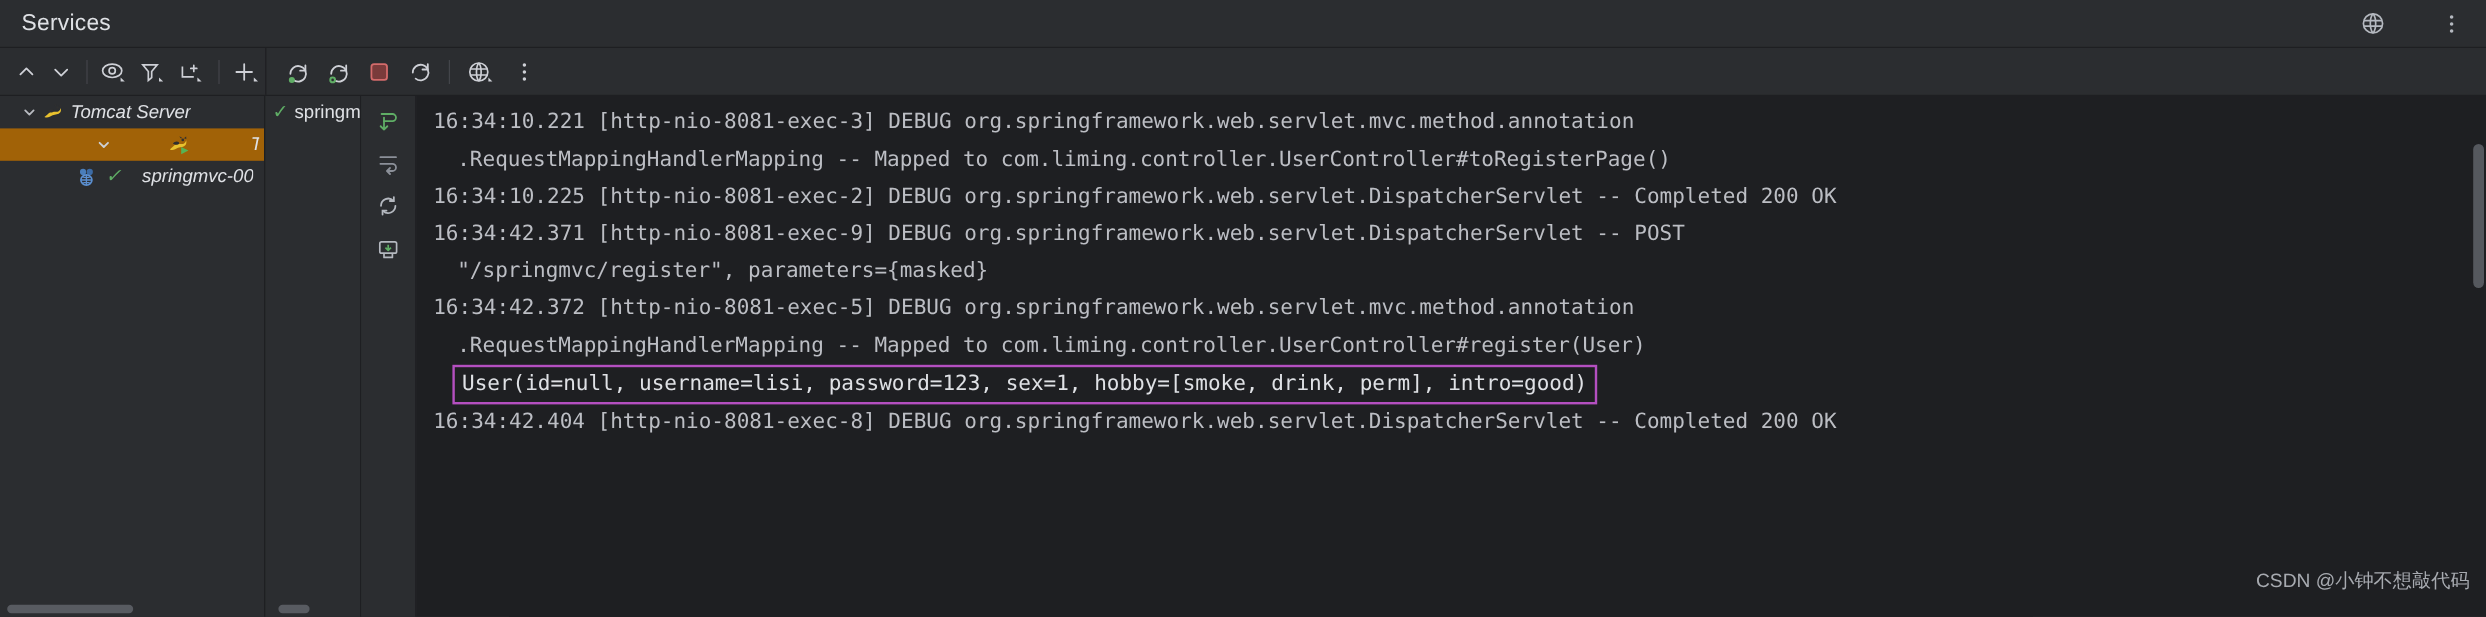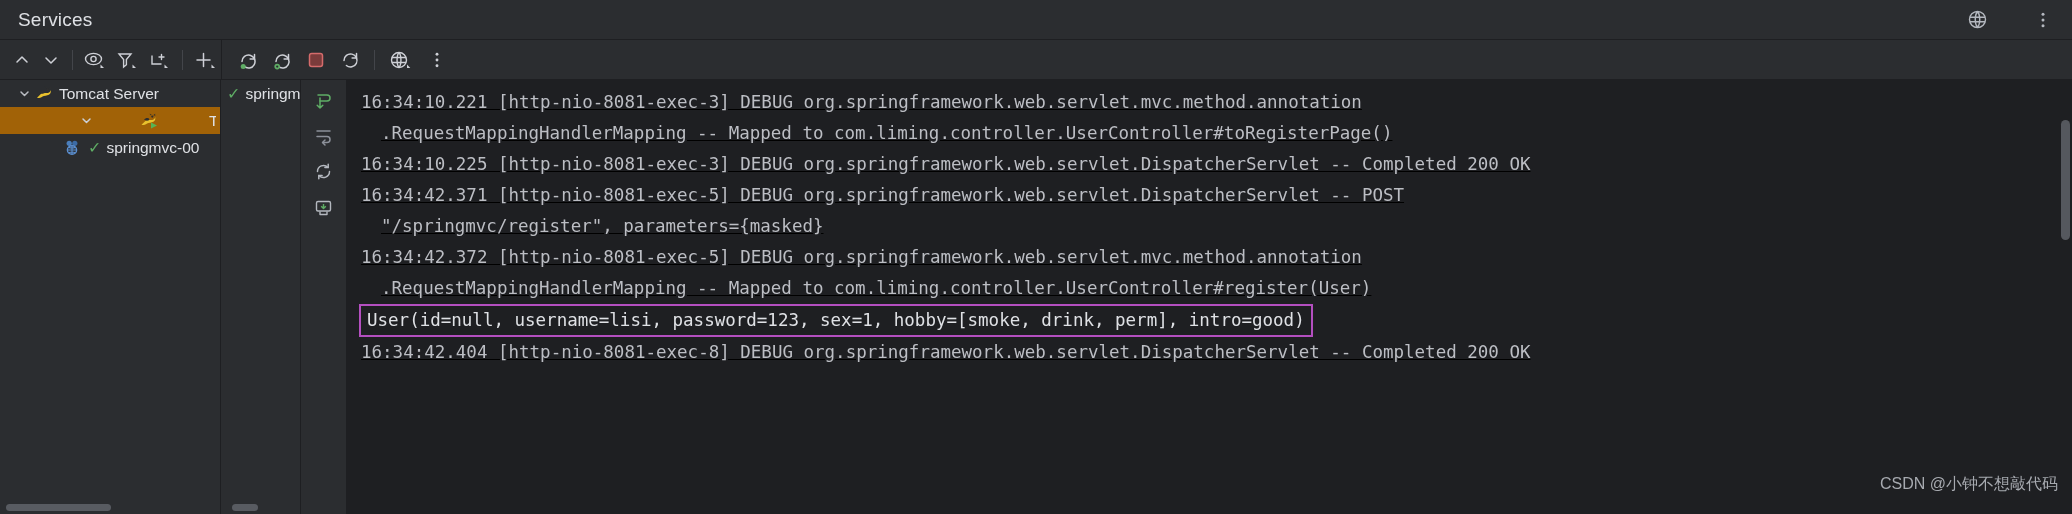--- a/index.html
+++ b/index.html
@@ -66,20 +66,21 @@
     width: 221px; flex: 0 0 221px;
     background: #2b2d30;
     border-right: 1px solid #1e1f22;
     position: relative;
     overflow: hidden;
   }
   .tree-row {
     height: 27px; display: flex; align-items: center;
     white-space: nowrap; font-size: 15.5px; color: #dfe1e5;
     padding-right: 4px;
+    font-style: italic;
   }
   .tree-row.sel { background: #a16207; gap: 44px; }
   .tree-row .indent { flex: 0 0 auto; }
   .chev {
     width: 17px; height: 17px; flex: 0 0 17px;
     display: flex; align-items: center; justify-content: center;
     color: #b9bcc2;
   }
   .ico {
     width: 22px; height: 18px; flex: 0 0 22px;
@@ -112,34 +113,34 @@
   }
   .gbtn {
     width: 30px; height: 30px;
     display: flex; align-items: center; justify-content: center;
     color: #b4b8bf;
   }
 
   
   .console {
     flex: 1 1 auto; background: #1e1f22; position: relative;
-    overflow: hidden; padding: 7px 16px 0 0; text-decoration: underline;
+    overflow: hidden; padding: 7px 16px 0 0;
   }
   .logline {
     font-family: "DejaVu Sans Mono", monospace;
     font-size: 17.5px;
     line-height: 31px;
     color: #bcbec4;
     white-space: pre;
     padding-left: 14px;
   }
   .logline.cont { padding-left: 34px; }
   .logline.hl {
     display: inline-block;
-    margin-left: 4px;
+    margin-left: 22px;
     padding: 0px 6px;
     border: 2px solid #b44fc0;
     color: #dfe1e5;
     line-height: 29px;
   }
   .hlwrap { padding-left: 8px; }
 
   
   .hscroll-tree {
     position: absolute; left: 6px; bottom: 3px;
@@ -325,21 +326,21 @@
         <span class="indent" style="width:62px"></span>
         <span class="ico artifact-ico">
           <svg width="19" height="17" viewBox="0 0 19 17">
             <circle cx="5.2" cy="4.3" r="2.6" fill="#4a7ebb"></circle>
             <circle cx="10.8" cy="4.3" r="2.6" fill="#3c6ba5"></circle>
             <ellipse cx="8" cy="11" rx="4.6" ry="4.2" fill="none" stroke="#5b8fd0" stroke-width="1.4"></ellipse>
             <path d="M3.4 11h9.2M8 6.8v8.4M4.5 8.2c2.3 1.1 4.7 1.1 7 0M4.5 13.8c2.3-1.1 4.7-1.1 7 0" stroke="#5b8fd0" stroke-width="1.1" fill="none"></path>
           </svg>
         </span>
         <span class="check">✓</span>
-        <span class="lbl" style="margin-left:5px">springmvc-00</span>
+        <span class="lbl" style="margin-left:17px">springmvc-00</span>
       </div>
 
       <div class="hscroll-tree"></div>
     </div>
 
     <div class="runtabs">
       <div class="runtab">
         <span class="check">✓</span>
         <span>springmv</span>
       </div>
@@ -371,22 +372,22 @@
           <rect x="3.5" y="5.5" width="14" height="9.5" rx="1.5"></rect>
           <path d="M7 15.5v3h7v-3" stroke="#b4b8bf"></path>
           <path d="M10.5 8v4.5M8.2 10.3l2.3 2.3 2.3-2.3" stroke="#5fad65"></path>
         </svg>
       </span>
     </div>
 
     <div class="console">
       <div class="logline">16:34:10.221 [http-nio-8081-exec-3] DEBUG org.springframework.web.servlet.mvc.method.annotation</div>
       <div class="logline cont">.RequestMappingHandlerMapping -- Mapped to com.liming.controller.UserController#toRegisterPage()</div>
-      <div class="logline">16:34:10.225 [http-nio-8081-exec-3] DEBUG org.springframework.web.servlet.DispatcherServlet -- Completed 200 OK</div>
-      <div class="logline">16:34:42.371 [http-nio-8081-exec-5] DEBUG org.springframework.web.servlet.DispatcherServlet -- POST</div>
+      <div class="logline">16:34:10.225 [http-nio-8081-exec-2] DEBUG org.springframework.web.servlet.DispatcherServlet -- Completed 200 OK</div>
+      <div class="logline">16:34:42.371 [http-nio-8081-exec-9] DEBUG org.springframework.web.servlet.DispatcherServlet -- POST</div>
       <div class="logline cont">"/springmvc/register", parameters={masked}</div>
       <div class="logline">16:34:42.372 [http-nio-8081-exec-5] DEBUG org.springframework.web.servlet.mvc.method.annotation</div>
       <div class="logline cont">.RequestMappingHandlerMapping -- Mapped to com.liming.controller.UserController#register(User)</div>
       <div class="hlwrap">
         <span class="logline hl">User(id=null, username=lisi, password=123, sex=1, hobby=[smoke, drink, perm], intro=good)</span>
       </div>
       <div class="logline">16:34:42.404 [http-nio-8081-exec-8] DEBUG org.springframework.web.servlet.DispatcherServlet -- Completed 200 OK</div>
 
       <div class="vscroll-console"></div>
     </div>

